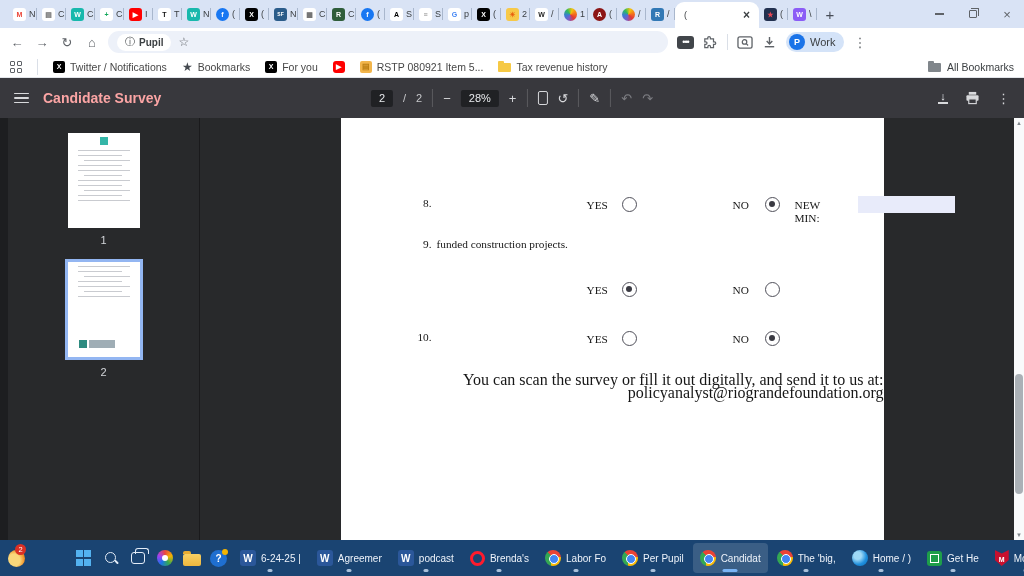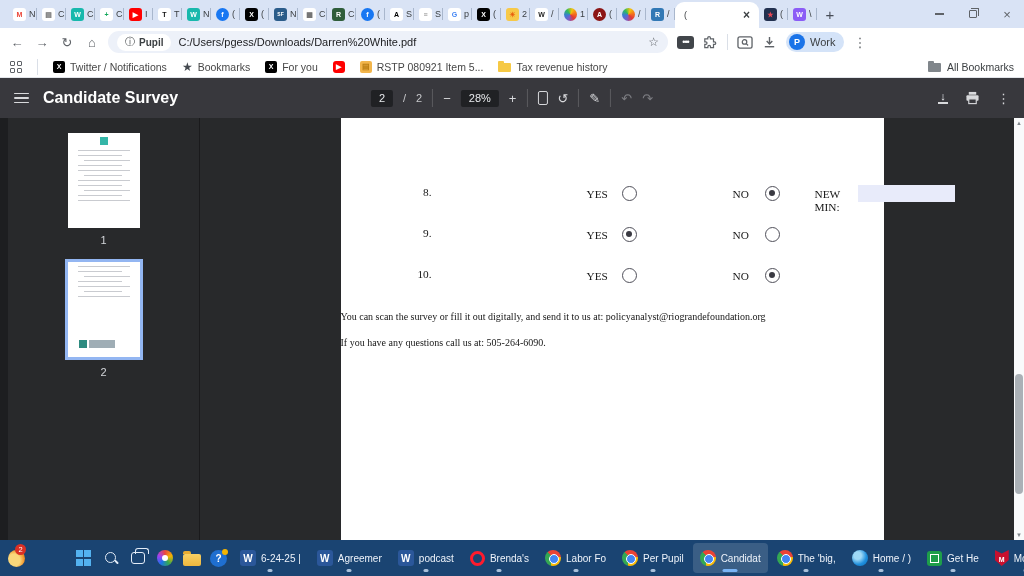--- a/index.html
+++ b/index.html
@@ -53,21 +53,21 @@
 .bm-doc{background:#f2b54b;color:#b97c12;font-size:8px}
 .cssfolder{position:relative;width:13px;height:9px;background:#f6c945;border-radius:1px;margin-top:2px}
 .cssfolder::before{content:"";position:absolute;top:-2.5px;left:0;width:6px;height:3px;background:#f6c945;border-radius:1px 1px 0 0}
 .cssfolder.gray,.cssfolder.gray::before{background:#80868b}
 .allbm{margin-left:auto;display:flex;gap:6px;align-items:center;color:#3c4043}
 
 
 .pdftoolbar{height:40px;background:#38383d;display:flex;align-items:center;color:#e8eaed;padding:0 14px;position:relative}
 .hamburger{width:15px;display:flex;flex-direction:column;gap:3px}
 .hamburger i{display:block;height:1.6px;background:#d8d9dc;border-radius:1px}
-.pdftitle{font-size:16px;font-weight:bold;margin-left:14px;color:#ffffff}
+.pdftitle{font-size:14px;font-weight:bold;margin-left:14px;color:#fca5a5}
 .center-controls{position:absolute;left:50%;transform:translateX(-50%);display:flex;align-items:center;gap:10px;font-size:11px}
 .pbox{background:#202124;padding:2.5px 8px;border-radius:2px;font-size:11px;color:#e8eaed}
 .ptotal{color:#c7c8cb}
 .tsep{width:1px;height:18px;background:#5b5b60}
 .ticn{color:#d8d9dc;font-size:13px;line-height:1}
 .ticn.disabled{color:#7c7d82}
 .fit-ic{width:10px;height:14px;border:1.5px solid #d8d9dc;border-radius:2px}
 .right-controls{margin-left:auto;display:flex;gap:17px;align-items:center}
 .dl-ic{display:flex;flex-direction:column;align-items:center;line-height:9px}
 .dl-ic b{font-weight:normal;font-size:11px}
@@ -83,29 +83,29 @@
 .pt i{display:block;height:1px;background:#c9cbd0;margin:4px 10px 0}
 .pt1::before{content:"";position:absolute;top:4px;left:32px;width:8px;height:8px;background:#35b6a8}
 .pt1 i:nth-child(1){margin-top:17px}
 .pt i:nth-child(2n){margin-right:18px}
 .pt i:nth-child(3n){margin-left:16px}
 .pt2::after{content:"";position:absolute;bottom:9px;left:11px;width:36px;height:8px;background:linear-gradient(90deg,#2e8b80 0 8px,#fff 8px 10px,#9fadb5 10px)}
 .pagewrap{flex:1;display:flex;justify-content:center}
 .pdfpage{width:543px;background:#fff;height:422px;font-family:"Liberation Serif",serif;color:#161616;padding-top:48px;position:relative}
 .qblock{position:relative;padding-left:96px;padding-right:40px;margin-bottom:23px;font-size:11.3px;line-height:13px}
 .qnum{position:absolute;left:72px;width:19px;text-align:right}
-.orow{position:relative;height:18px;margin-top:20px}
+.orow{position:relative;height:18px;margin-top:31px}
 .olabel{position:absolute;font-size:11.3px;top:2px}
 .radio{position:absolute;width:15px;height:15px;border:1.6px solid #50505a;border-radius:50%;background:#fff;top:0}
 .radio.checked::after{content:"";position:absolute;left:3.1px;top:3.1px;width:6.2px;height:6.2px;background:#3a3a42;border-radius:50%}
 .pos-yes-l{left:150px}.pos-yes-r{left:185px}.pos-no-l{left:296px}.pos-no-r{left:328px}
-.pos-extra{left:378px}
+.pos-extra{left:358px}
 .pos-field{position:absolute;left:421px;top:-1px;width:97px;height:17px;background:#e8ebfa;border:none}
 .pfooter{margin-top:24px}
-.fline{text-align:left;font-size:10px;line-height:13px}
+.fline{text-align:right;font-size:16px;line-height:13px}
 .fline + .fline{margin-top:13px}
 .scrollbar{position:absolute;right:0;top:0;width:10px;height:422px;background:#f9fafb;z-index:5}
 .sb-arrow{position:absolute;left:0;width:10px;text-align:center;font-size:6px;color:#80868b}
 .sb-up{top:2px}.sb-down{bottom:2px}
 .sb-thumb{position:absolute;top:256px;left:1px;width:8px;height:120px;background:#aab0b6;border-radius:4px}
 
 
 .taskbar{position:absolute;bottom:0;left:0;width:1024px;height:36px;background:#1a4472;display:flex;align-items:center;padding:0 8px;color:#eef3fa}
 .widgets-btn{position:relative;width:26px;height:30px;display:flex;align-items:center;justify-content:center;margin-right:46px}
 .widgets-sun{width:17px;height:17px;border-radius:50%;background:radial-gradient(circle at 35% 60%,#f9d77b 0 40%,#ef8d22 70%)}
@@ -265,21 +265,20 @@
   <div class="navbar">
     <span class="navicon">←</span>
     <span class="navicon">→</span>
     <span class="navicon">↻</span>
     <span class="navicon">⌂</span>
     <div class="addressbar">
       <span class="file-chip">
           <span>ⓘ</span>
           <b>Pupil</b>
         </span>
-      <span class="url">C:/Users/pgess/Downloads/Darren%20White.pdf</span>
       <span class="star">☆</span>
     </div>
     <div class="nav-actions">
       <span class="pw-icon">•••</span>
       <svg class="gico" width="15" height="15" viewBox="0 0 16 16">
           <path d="M6.5 1.8c.9 0 1.4.6 1.4 1.3v1h3.3v3.2h1c.8 0 1.4.6 1.4 1.4s-.6 1.4-1.4 1.4h-1v3.3H8v-1c0-.8-.6-1.4-1.4-1.4s-1.4.6-1.4 1.4v1H1.9V10h1c.8 0 1.4-.6 1.4-1.4S3.7 7.3 2.9 7.3h-1V4.1h3.2v-1c0-.7.5-1.3 1.4-1.3z" fill="none" stroke="#5f6368" stroke-width="1.3"></path>
         </svg>
       <span class="sep-v"></span>
       <svg class="gico" width="16" height="15" viewBox="0 0 17 16">
           <rect x="1" y="2" width="15" height="12" rx="2" fill="none" stroke="#5f6368" stroke-width="1.4"></rect>
@@ -413,39 +412,39 @@
               <span class="olabel pos-yes-l">YES</span>
               <span class="radio pos-yes-r"></span>
               <span class="olabel pos-no-l">NO</span>
               <span class="radio pos-no-r checked"></span>
               <span class="olabel pos-extra">NEW MIN:</span>
               <span class="pos-field"></span>
             </div>
           </div>
           <div class="qblock">
             <span class="qnum">9.</span>
+            <div class="qline">funded construction projects.</div>
             <div class="orow">
               <span class="olabel pos-yes-l">YES</span>
               <span class="radio pos-yes-r checked"></span>
               <span class="olabel pos-no-l">NO</span>
               <span class="radio pos-no-r"></span>
             </div>
           </div>
           <div class="qblock">
             <span class="qnum">10.</span>
             <div class="orow">
               <span class="olabel pos-yes-l">YES</span>
               <span class="radio pos-yes-r"></span>
               <span class="olabel pos-no-l">NO</span>
               <span class="radio pos-no-r checked"></span>
             </div>
           </div>
           <div class="pfooter">
             <div class="fline">You can scan the survey or fill it out digitally, and send it to us at: policyanalyst@riograndefoundation.org</div>
-            <div class="fline">If you have any questions call us at: 505-264-6090.</div>
           </div>
         </div>
     </div>
     <div class="scrollbar">
       <span class="sb-arrow sb-up">▲</span>
       <span class="sb-thumb"></span>
       <span class="sb-arrow sb-down">▼</span>
     </div>
   </div>
 

